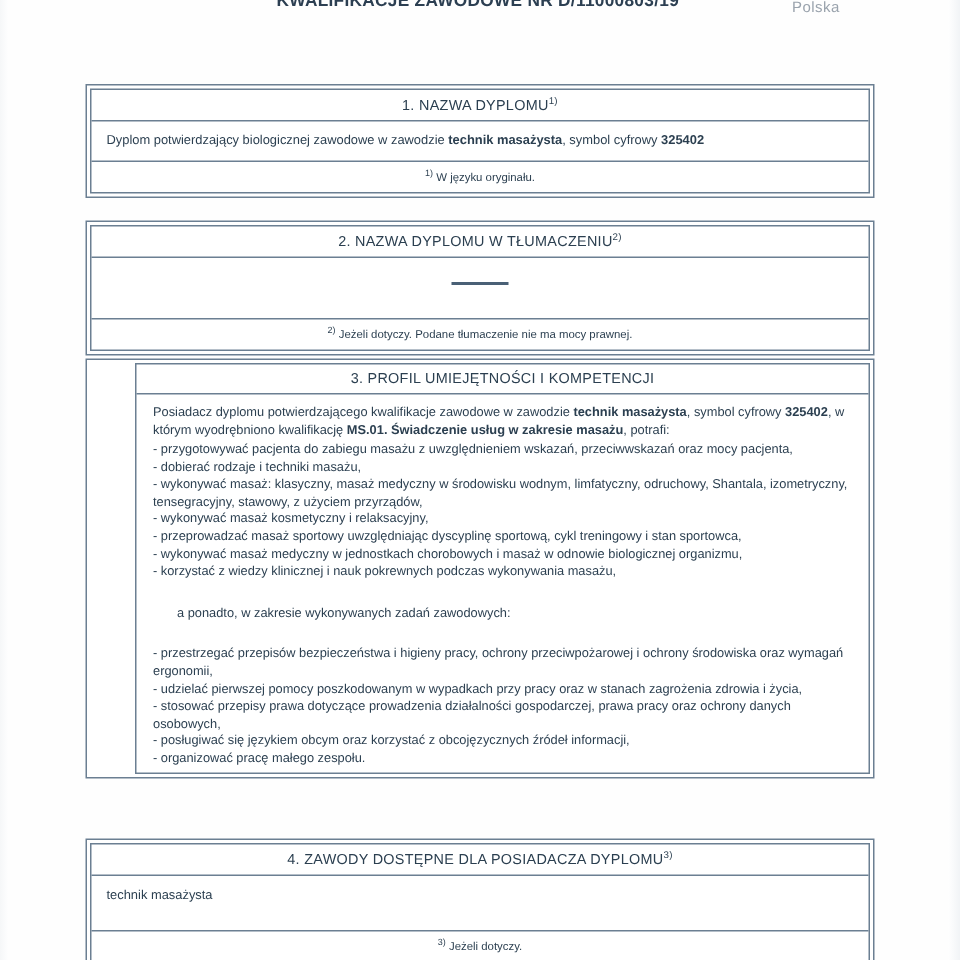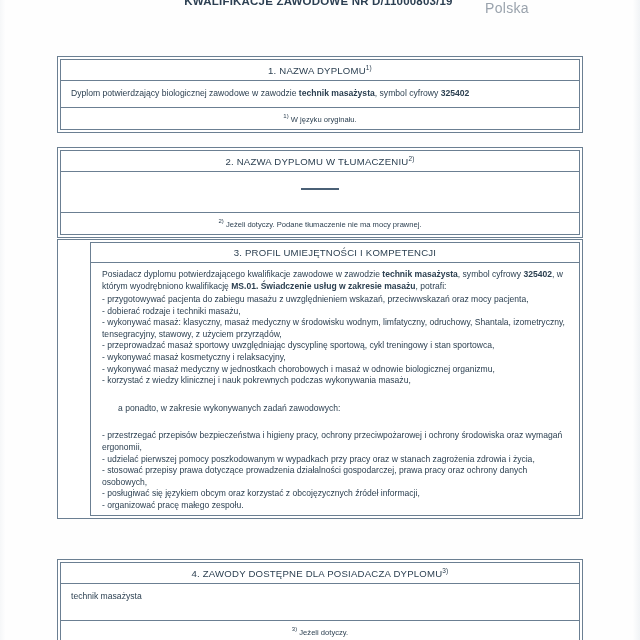--- a/index.html
+++ b/index.html
@@ -36,22 +36,22 @@
     color: #2c3f52;
     white-space: nowrap;
   }
   .doc-title .sup {
     font-size: 7px;
     vertical-align: super;
     font-weight: normal;
   }
   .country {
     position: absolute;
-    left: 485px; top: 0px;
-    font-size: 14px;
+    left: 528px; top: 0px;
+    font-size: 10px;
     color: #9aa3ad;
     letter-spacing: 0.3px;
   }
   .holder-line {
     position: absolute;
     left: 57px; top: 32px;
     font-size: 8.2px;
     font-weight: bold;
     letter-spacing: 0.15px;
     color: #2b3f50;
@@ -229,22 +229,22 @@
       <div class="sec-body">
 
         <p class="para">
           <span>Posiadacz dyplomu potwierdzającego kwalifikacje zawodowe w zawodzie </span><b>technik masażysta</b><span>, symbol cyfrowy </span><b>325402</b><span>, w którym wyodrębniono kwalifikację </span><b>MS.01. Świadczenie usług w zakresie masażu</b><span>, potrafi:</span>
         </p>
 
         <div class="bullets">
           <p class="bullet">- przygotowywać pacjenta do zabiegu masażu z uwzględnieniem wskazań, przeciwwskazań oraz mocy pacjenta,</p>
           <p class="bullet">- dobierać rodzaje i techniki masażu,</p>
           <p class="bullet">- wykonywać masaż: klasyczny, masaż medyczny w środowisku wodnym, limfatyczny, odruchowy, Shantala, izometryczny, tensegracyjny, stawowy, z użyciem przyrządów,</p>
+          <p class="bullet">- wykonywać masaż kosmetyczny i relaksacyjny,</p>
           <p class="bullet">- przeprowadzać masaż sportowy uwzględniając dyscyplinę sportową, cykl treningowy i stan sportowca,</p>
-          <p class="bullet">- wykonywać masaż kosmetyczny i relaksacyjny,</p>
           <p class="bullet">- wykonywać masaż medyczny w jednostkach chorobowych i masaż w odnowie biologicznej organizmu,</p>
           <p class="bullet">- korzystać z wiedzy klinicznej i nauk pokrewnych podczas wykonywania masażu,</p>
         </div>
 
         <p class="plain-line">a ponadto, w zakresie wykonywanych zadań zawodowych:</p>
 
         <div class="bullets">
           <p class="bullet">- przestrzegać przepisów bezpieczeństwa i higieny pracy, ochrony przeciwpożarowej i ochrony środowiska oraz wymagań ergonomii,</p>
           <p class="bullet">- udzielać pierwszej pomocy poszkodowanym w wypadkach przy pracy oraz w stanach zagrożenia zdrowia i życia,</p>
           <p class="bullet">- stosować przepisy prawa dotyczące prowadzenia działalności gospodarczej, prawa pracy oraz ochrony danych osobowych,</p>

